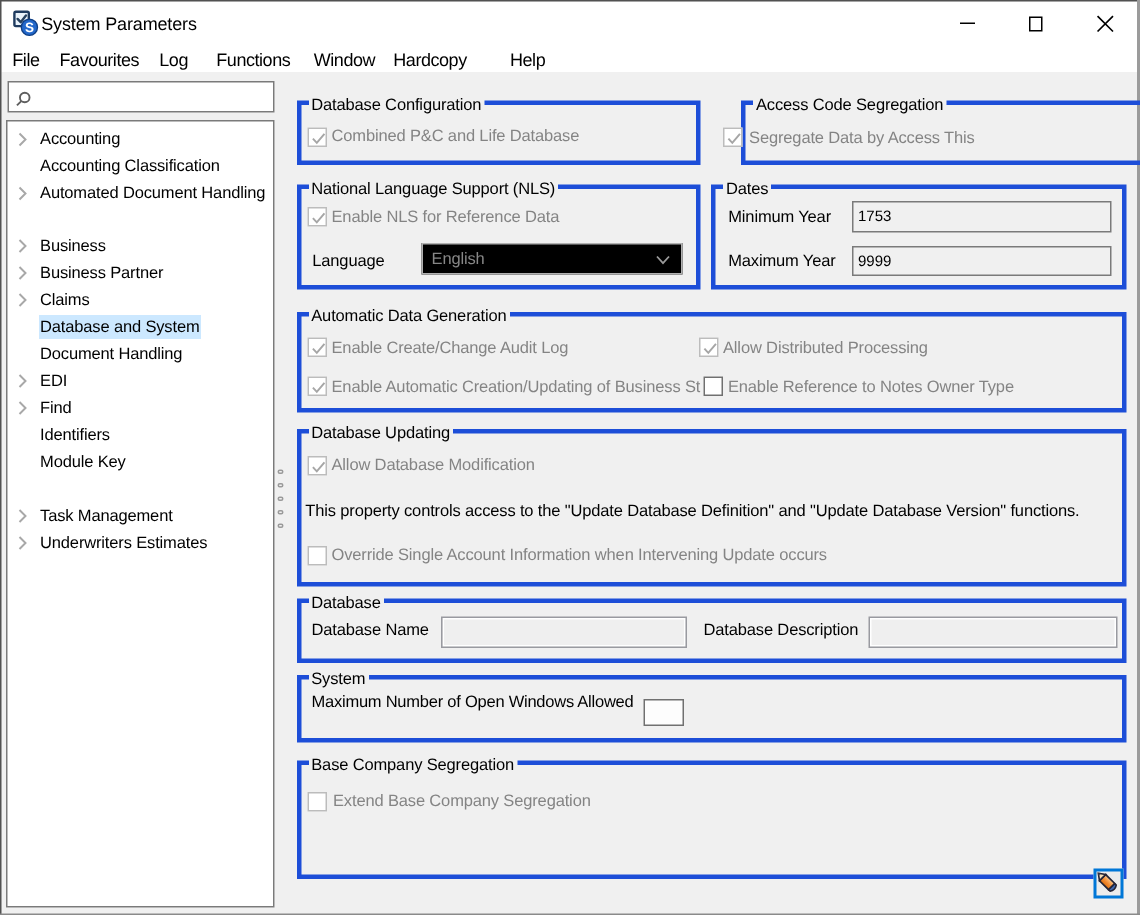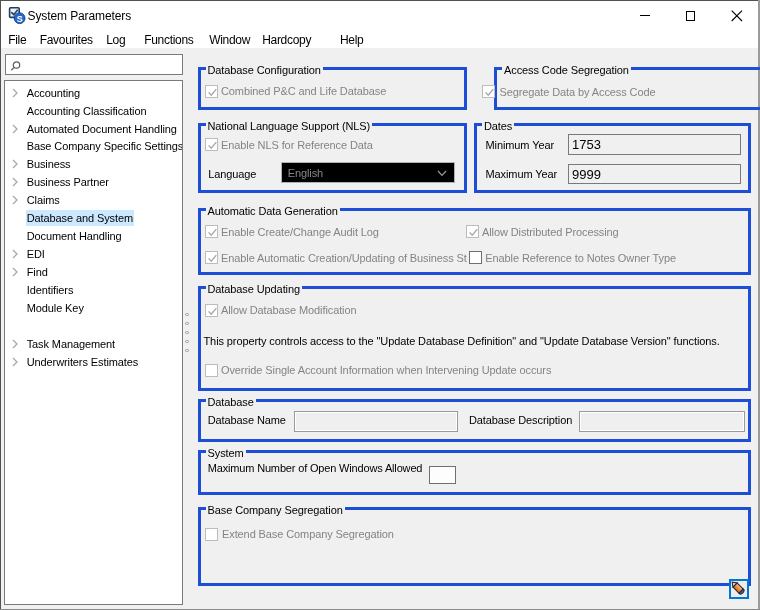--- a/index.html
+++ b/index.html
@@ -26,21 +26,21 @@
   
   .grp{position:absolute;border:3px solid #1d4ed8;box-sizing:border-box;}
   .glabel{position:absolute;top:-7px;background:#f0f0f0;padding:0 2px;white-space:nowrap;font-size:11px;line-height:14px;}
   
   .cb{position:absolute;width:13px;height:13px;background:#fff;border:1px solid #bcbcbc;box-sizing:border-box;}
   .cb.en{border-color:#707070;}
   .cb svg{position:absolute;left:0;top:0;}
   .lbl{position:absolute;white-space:nowrap;color:#848484;font-size:11px;}
   .blk{color:#000;}
   
-  .tbx{position:absolute;border:1px solid #7a7a7a;background:#f0f0f0;box-sizing:border-box;font-size:13px;color:#000;line-height:19px;padding-left:3.5px;letter-spacing:0;}
+  .tbx{position:absolute;border:1px solid #7a7a7a;background:#f0f0f0;box-sizing:border-box;font-size:10px;color:#000;line-height:19px;padding-left:3.5px;letter-spacing:0;}
   .tbx2{position:absolute;border:1px solid #999aa0;background:#efefef;box-shadow:inset 0 0 0 1px #fff;box-sizing:border-box;}
 </style>
 </head>
 <body>
 
 <div class="abs" id="titlebar"></div>
 <div class="abs" id="menubar">
   <span class="menuitem" style="left:7.2px;">File</span>
   <span class="menuitem" style="left:38.7px;">Favourites</span>
   <span class="menuitem" style="left:105.2px;">Log</span>
@@ -85,23 +85,20 @@
     </div>
     <div class="trow" style="top:20.65px;">
       <span class="txt">Accounting Classification</span>
     </div>
     <div class="trow" style="top:38.60px;">
       <svg class="chev" viewBox="0 0 6 10">
         <path d="M1 1 L5 5 L1 9" fill="none" stroke="#a8a8a8" stroke-width="1.3"></path>
       </svg>
       <span class="txt">Automated Document Handling</span>
     </div>
-    <div class="trow" style="top:56.55px;">
-      <span class="txt">Base Company Specific Settings</span>
-    </div>
     <div class="trow" style="top:74.50px;">
       <svg class="chev" viewBox="0 0 6 10">
         <path d="M1 1 L5 5 L1 9" fill="none" stroke="#a8a8a8" stroke-width="1.3"></path>
       </svg>
       <span class="txt">Business</span>
     </div>
     <div class="trow" style="top:92.45px;">
       <svg class="chev" viewBox="0 0 6 10">
         <path d="M1 1 L5 5 L1 9" fill="none" stroke="#a8a8a8" stroke-width="1.3"></path>
       </svg>
@@ -171,21 +168,21 @@
     </div>
     <div class="lbl" style="left:221px;top:84px;line-height:14px;">Combined P&amp;C and Life Database</div>
     <div class="grp abs" style="left:494px;top:66.5px;width:276.5px;height:43.5px;">
       <span class="glabel" style="left:5px;">Access Code Segregation</span>
     </div>
     <div class="cb abs" style="left:481.7px;top:85.4px;">
       <svg width="13" height="13" viewBox="0 0 13 13">
         <path d="M2.6 6.4 L5.2 9.2 L10.3 3.2" fill="none" stroke="#a6a6a6" stroke-width="1.3"></path>
       </svg>
     </div>
-    <div class="lbl" style="left:499.4px;top:84.5px;line-height:14px;">Segregate Data by Access Code</div>
+    <div class="lbl" style="left:499.4px;top:84.5px;line-height:14px;">Segregate Data by Access This</div>
     <div class="grp abs" style="left:197.5px;top:122.6px;width:269.5px;height:70px;">
       <span class="glabel" style="left:5px;">National Language Support (NLS)</span>
     </div>
     <div class="cb abs" style="left:205px;top:138px;">
       <svg width="13" height="13" viewBox="0 0 13 13">
         <path d="M2.6 6.4 L5.2 9.2 L10.3 3.2" fill="none" stroke="#a6a6a6" stroke-width="1.3"></path>
       </svg>
     </div>
     <div class="lbl" style="left:221px;top:137.5px;line-height:14px;">Enable NLS for Reference Data</div>
     <div class="lbl blk" style="left:208.2px;top:166.8px;line-height:14px;">Language</div>

